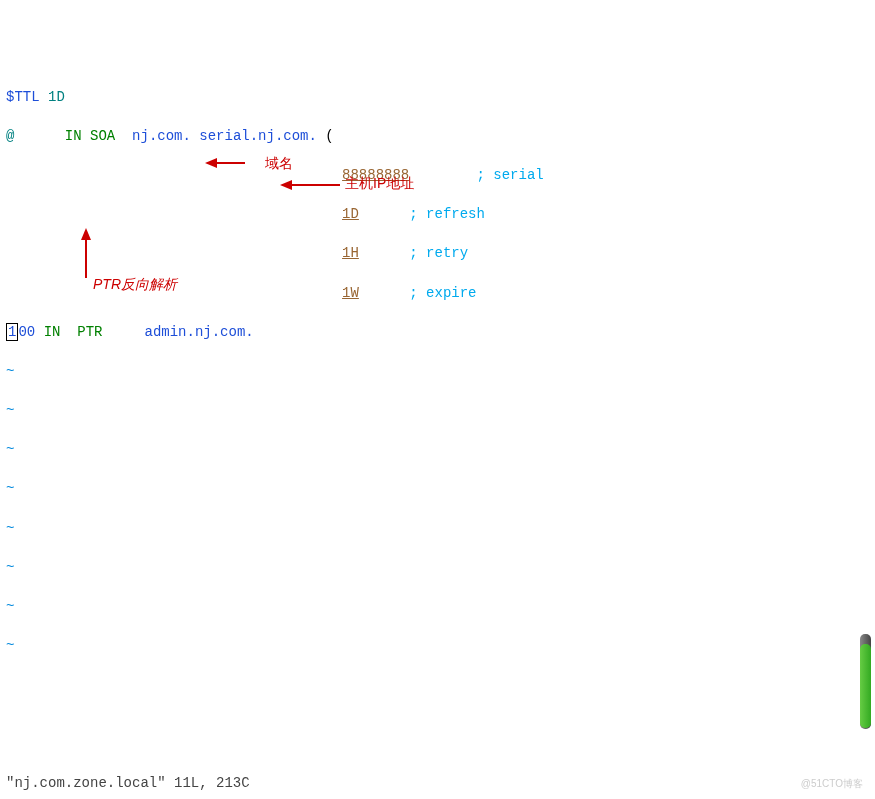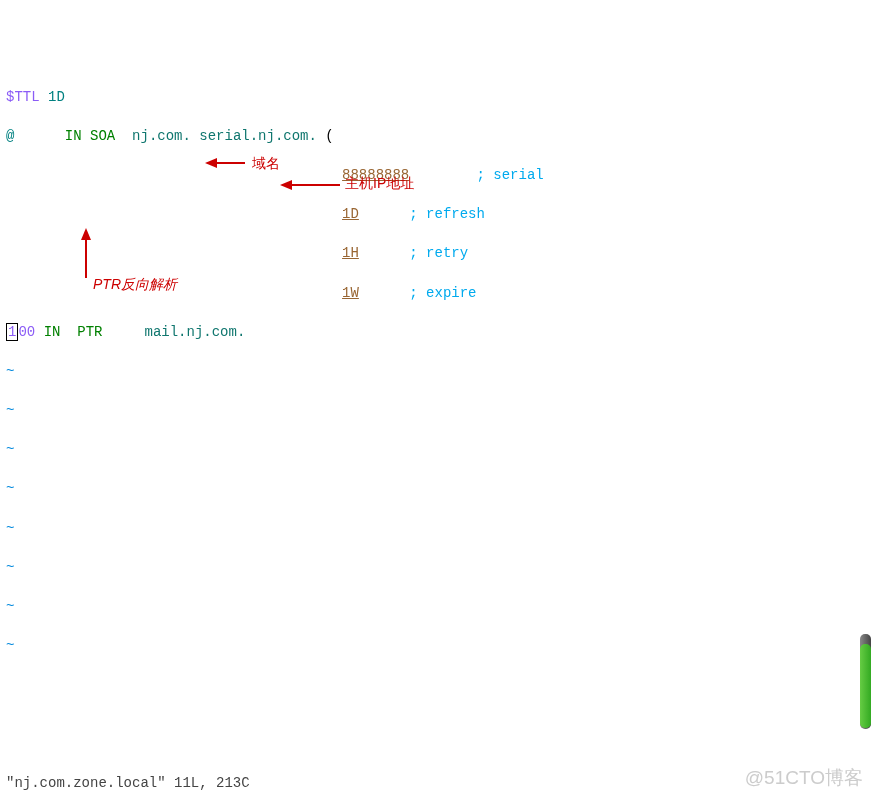--- a/index.html
+++ b/index.html
@@ -18,44 +18,44 @@
       white-space: pre;
     }
     .code-area {
       padding: 4px 6px;
       line-height: 1.4;
     }
     .line {
       display: block;
       min-height: 19px;
     }
-    .olive { color: #8b5cf6; }
+    .olive { color: #1d4ed8; }
     .teal { color: #008080; }
     .green { color: #008000; }
-    .blue { color: #0f766e; }
+    .blue { color: #1d4ed8; }
     .brown { color: #996633; text-decoration: underline; }
     .cyan { color: #00aaee; }
     .tilde { color: #0088dd; }
     .cursor-box {
       border: 1px solid #000;
       padding: 0 1px;
       display: inline;
     }
     .status-line {
       position: absolute;
       bottom: 8px;
       left: 6px;
       color: #444;
     }
     .watermark {
       position: absolute;
       bottom: 8px;
       right: 12px;
       color: #ccc;
-      font-size: 19px;
+      font-size: 10px;
       font-family: sans-serif;
     }
     .annotation {
       position: absolute;
       color: #cc0000;
       font-family: "Microsoft YaHei", sans-serif;
       font-size: 14px;
       pointer-events: none;
     }
     .arrow {
@@ -86,21 +86,21 @@
 
 
 
 <div class="code-area">
 <span class="line"><span class="olive">$TTL</span> <span class="teal">1D</span></span>
 <span class="line"><span class="teal">@</span>      <span class="green">IN</span> <span class="green">SOA</span>  <span class="blue">nj.com.</span> <span class="blue">serial.nj.com.</span> <span>(</span></span>
 <span class="line">                                        <span class="brown">88888888</span>        <span class="cyan">; serial</span></span>
 <span class="line">                                        <span class="brown">1D</span>      <span class="cyan">; refresh</span></span>
 <span class="line">                                        <span class="brown">1H</span>      <span class="cyan">; retry</span></span>
 <span class="line">                                        <span class="brown">1W</span>      <span class="cyan">; expire</span></span>
-<span class="line"><span class="cursor-box"><span class="olive">1</span></span><span class="olive">00</span> <span class="green">IN</span>  <span class="green">PTR</span>     <span class="blue">mail.nj.com.</span></span>
+<span class="line"><span class="cursor-box"><span class="olive">1</span></span><span class="olive">00</span> <span class="green">IN</span>  <span class="green">PTR</span>     <span class="blue">admin.nj.com.</span></span>
 <span class="line tilde">~</span>
 <span class="line tilde">~</span>
 <span class="line tilde">~</span>
 <span class="line tilde">~</span>
 <span class="line tilde">~</span>
 <span class="line tilde">~</span>
 <span class="line tilde">~</span>
 <span class="line tilde">~</span>
 
 
@@ -126,21 +126,21 @@
 </div>
 
 <div class="status-line">"nj.com.zone.local" 11L, 213C</div>
 <div class="watermark">@51CTO博客</div>
 
 
 <svg class="arrow" style="left:205px; top:155px;" width="40" height="16">
   <line x1="40" y1="8" x2="10" y2="8" stroke="#cc0000" stroke-width="2"></line>
   <polygon points="0,8 12,3 12,13" fill="#cc0000"></polygon>
 </svg>
-<div class="annotation" style="left:252px; top:155px;">域名</div>
+<div class="annotation" style="left:265px; top:155px;">域名</div>
 
 
 <svg class="arrow" style="left:280px; top:177px;" width="60" height="16">
   <line x1="60" y1="8" x2="10" y2="8" stroke="#cc0000" stroke-width="2"></line>
   <polygon points="0,8 12,3 12,13" fill="#cc0000"></polygon>
 </svg>
 <div class="annotation" style="left:345px; top:175px;">主机IP地址</div>
 
 
 <svg class="arrow" style="left:76px; top:228px;" width="20" height="50">

